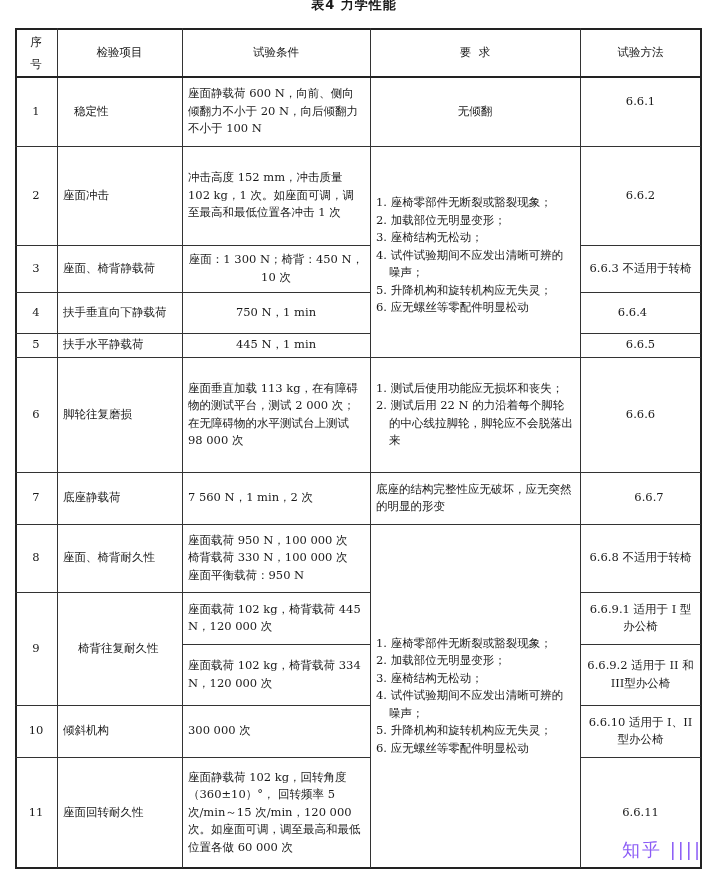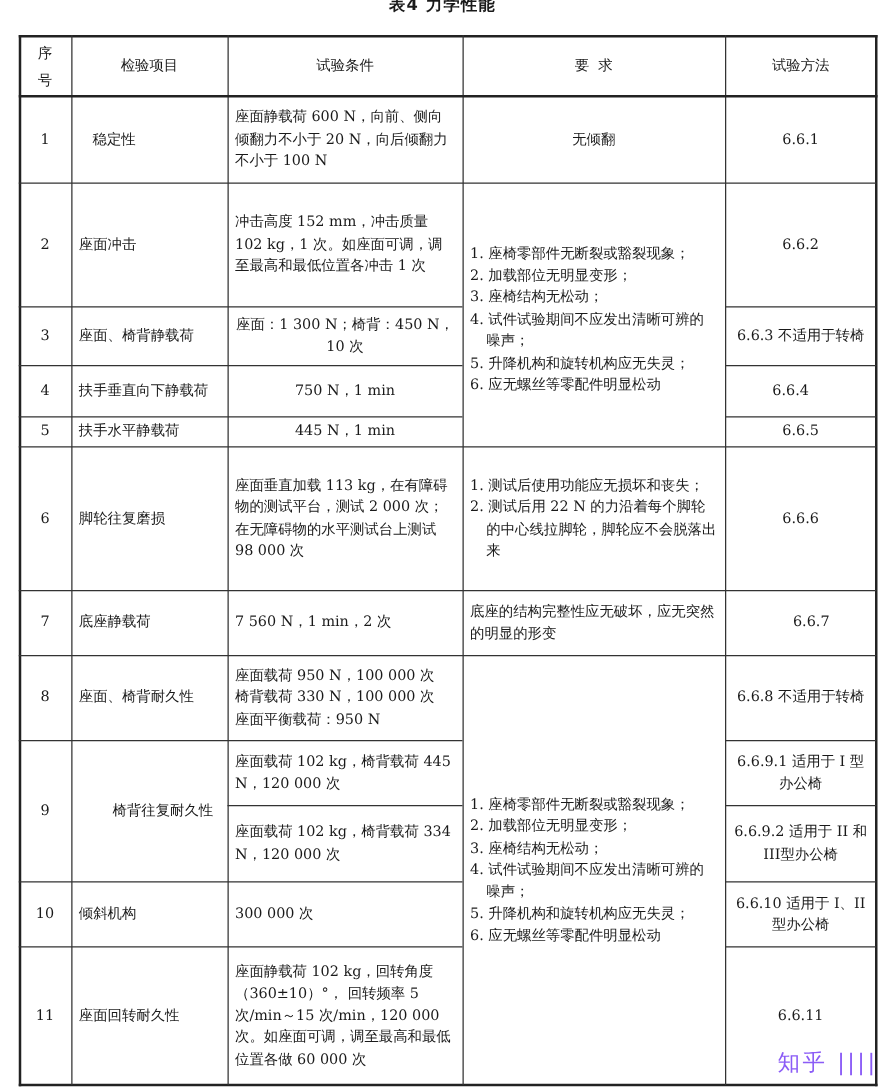--- a/index.html
+++ b/index.html
@@ -46,21 +46,21 @@
 号</div>
   <div class="cell c" style="left:57px;top:28px;width:125px;height:49px;">检验项目</div>
   <div class="cell c" style="left:182px;top:28px;width:188px;height:49px;">试验条件</div>
   <div class="cell c" style="left:370px;top:28px;width:210px;height:49px;white-space:pre;">要  求</div>
   <div class="cell c" style="left:580px;top:28px;width:121px;height:49px;">试验方法</div>
 
   <div class="cell c" style="left:15px;top:77px;width:42px;height:69px;">1</div>
   <div class="cell l" style="left:68px;top:77px;width:125px;height:69px;">稳定性</div>
   <div class="cell l" style="left:182px;top:77px;width:188px;height:69px;">座面静载荷 600 N，向前、侧向倾翻力不小于 20 N，向后倾翻力不小于 100 N</div>
   <div class="cell c" style="left:370px;top:77px;width:210px;height:69px;">无倾翻</div>
-  <div class="cell c" style="left:580px;top:77px;width:121px;height:69px;">6.6.1</div>
+  <div class="cell c" style="left:580px;top:67px;width:121px;height:69px;">6.6.1</div>
 
   <div class="cell c" style="left:15px;top:146px;width:42px;height:99px;">2</div>
   <div class="cell l" style="left:57px;top:146px;width:125px;height:99px;">座面冲击</div>
   <div class="cell l" style="left:182px;top:146px;width:188px;height:99px;">冲击高度 152 mm，冲击质量 102 kg，1 次。如座面可调，调至最高和最低位置各冲击 1 次</div>
   <div class="cell c" style="left:580px;top:146px;width:121px;height:99px;">6.6.2</div>
 
   <div class="cell l" style="left:370px;top:146px;width:210px;height:211px;padding-top:8px;align-items:center;">
     <div class="reqlist">
       <div>1. 座椅零部件无断裂或豁裂现象；</div>
       <div>2. 加载部位无明显变形；</div>
@@ -115,21 +115,21 @@
       <div>1. 座椅零部件无断裂或豁裂现象；</div>
       <div>2. 加载部位无明显变形；</div>
       <div>3. 座椅结构无松动；</div>
       <div>4. 试件试验期间不应发出清晰可辨的噪声；</div>
       <div>5. 升降机构和旋转机构应无失灵；</div>
       <div>6. 应无螺丝等零配件明显松动</div>
     </div>
   </div>
 
   <div class="cell c" style="left:15px;top:592px;width:42px;height:113px;">9</div>
-  <div class="cell l" style="left:70px;top:592px;width:125px;height:113px;padding-left:20px;">椅背往复耐久性</div>
+  <div class="cell l" style="left:58px;top:592px;width:125px;height:113px;padding-left:20px;">椅背往复耐久性</div>
   <div class="cell l" style="left:182px;top:592px;width:188px;height:52px;">座面载荷 102 kg，椅背载荷 445 N，120 000 次</div>
   <div class="cell c" style="left:580px;top:592px;width:121px;height:52px;">6.6.9.1 适用于 I 型办公椅</div>
   <div class="cell l" style="left:182px;top:644px;width:188px;height:61px;">座面载荷 102 kg，椅背载荷 334 N，120 000 次</div>
   <div class="cell c" style="left:580px;top:644px;width:121px;height:61px;">6.6.9.2 适用于 II 和 III型办公椅</div>
 
   <div class="cell c" style="left:15px;top:705px;width:42px;height:52px;">10</div>
   <div class="cell l" style="left:57px;top:705px;width:125px;height:52px;">倾斜机构</div>
   <div class="cell l" style="left:182px;top:705px;width:188px;height:52px;">300 000 次</div>
   <div class="cell c" style="left:580px;top:705px;width:121px;height:52px;">6.6.10 适用于 I、II 型办公椅</div>
 

